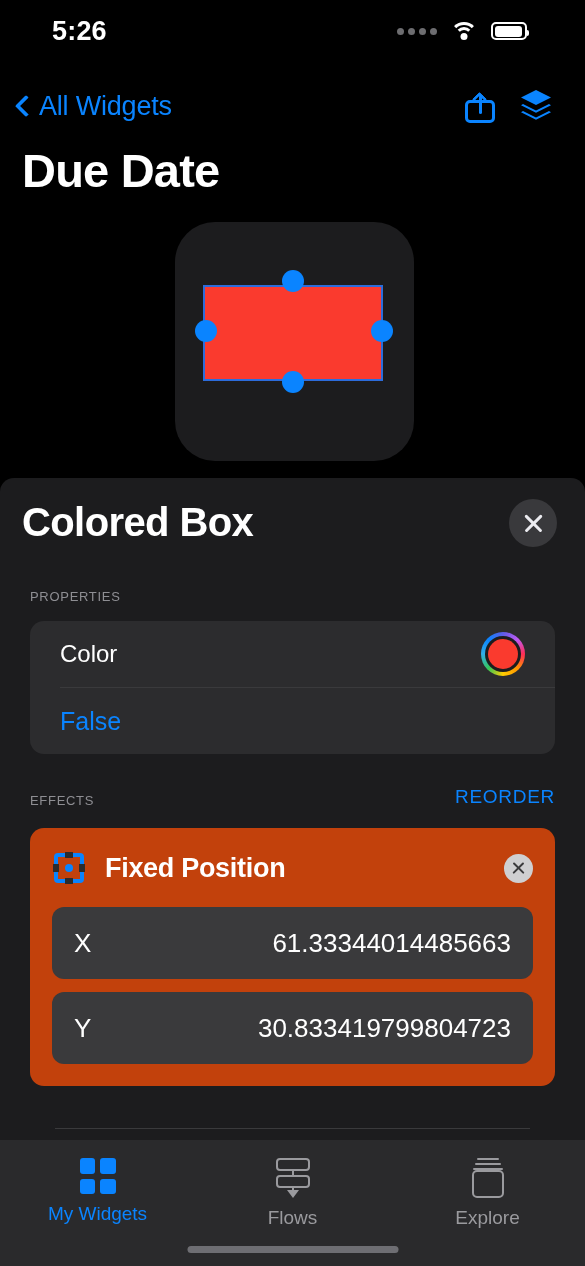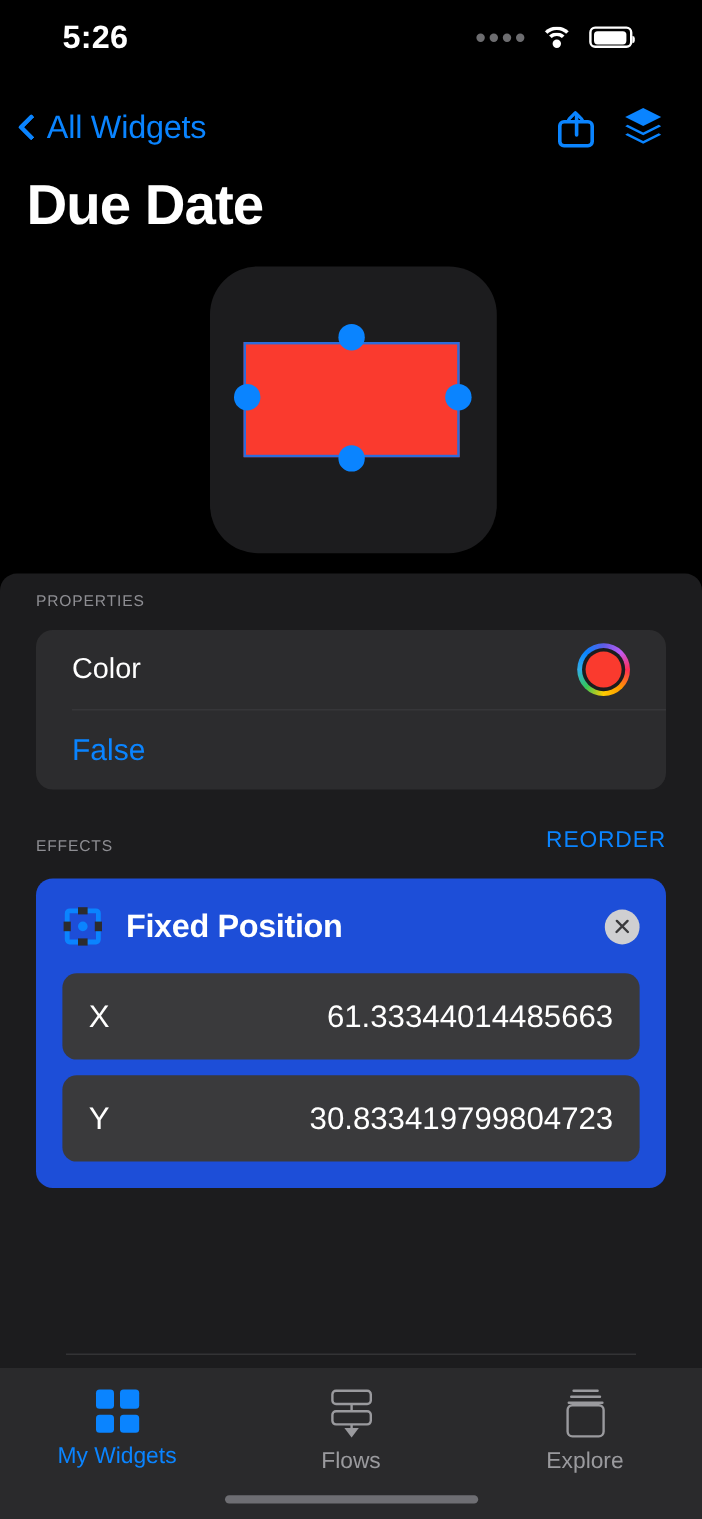--- a/index.html
+++ b/index.html
@@ -91,21 +91,21 @@
   .divider { height:1px; background:#3A3A3C; margin-left:30px; }
 
   .color-well { position:relative; width:44px; height:44px; border-radius:50%;
     background:conic-gradient(from 90deg,#ff2d55,#ff9500,#ffcc00,#34c759,#32ade6,#0a84ff,#5e5ce6,#bf5af2,#ff2d55);
     display:flex; align-items:center; justify-content:center; cursor:pointer; }
   .color-well .inner-ring { position:absolute; inset:4px; border-radius:50%; background:#1C1C1E; }
   .color-well .swatch { position:absolute; inset:7px; border-radius:50%; background:#FA3A2E; }
 
   
   .effects-head { margin-top:24px; }
-  .eff-card { margin:20px 30px 0 30px; background:#1d4ed8; border-radius:14px; padding:14px 22px 22px 22px; }
+  .eff-card { margin:20px 30px 0 30px; background:#c2410c; border-radius:14px; padding:14px 22px 22px 22px; }
   .eff-top { display:flex; align-items:center; height:52px; }
   .eff-icon { position:relative; width:30px; height:30px; margin-left:2px; }
   .eff-icon .frame { position:absolute; inset:0; border:4px solid #0A84FF; border-radius:4px; }
   .eff-icon .dot { position:absolute; top:11px; left:11px; width:8px; height:8px; border-radius:50%; background:#0A84FF; }
   .eff-icon .n { position:absolute; background:#2C2C2E; }
   .eff-icon .nt { top:-1px; left:11px; width:8px; height:6px; }
   .eff-icon .nb { bottom:-1px; left:11px; width:8px; height:6px; }
   .eff-icon .nl { left:-1px; top:11px; width:6px; height:8px; }
   .eff-icon .nr { right:-1px; top:11px; width:6px; height:8px; }
   .eff-title { font-size:27px; font-weight:bold; margin-left:21px; letter-spacing:-.3px; }
@@ -210,20 +210,27 @@
 
   <div class="canvas"></div>
   <div class="box-sel"></div>
   <div class="hdl t"></div>
   <div class="hdl r"></div>
   <div class="hdl b"></div>
   <div class="hdl l"></div>
 
   <div class="sheet">
 
+    <div class="sheet-head">
+      <div class="sheet-title">Colored Box</div>
+      <div class="close-btn">
+        <span class="x1"></span>
+          <span class="x2"></span>
+      </div>
+    </div>
 
     <div class="sect-head">
       <div class="sect-label">PROPERTIES</div>
     </div>
     <div class="card">
       <div class="row">
         <div class="row-label">Color</div>
         <div class="color-well">
           <span class="inner-ring"></span>
             <span class="swatch"></span>

